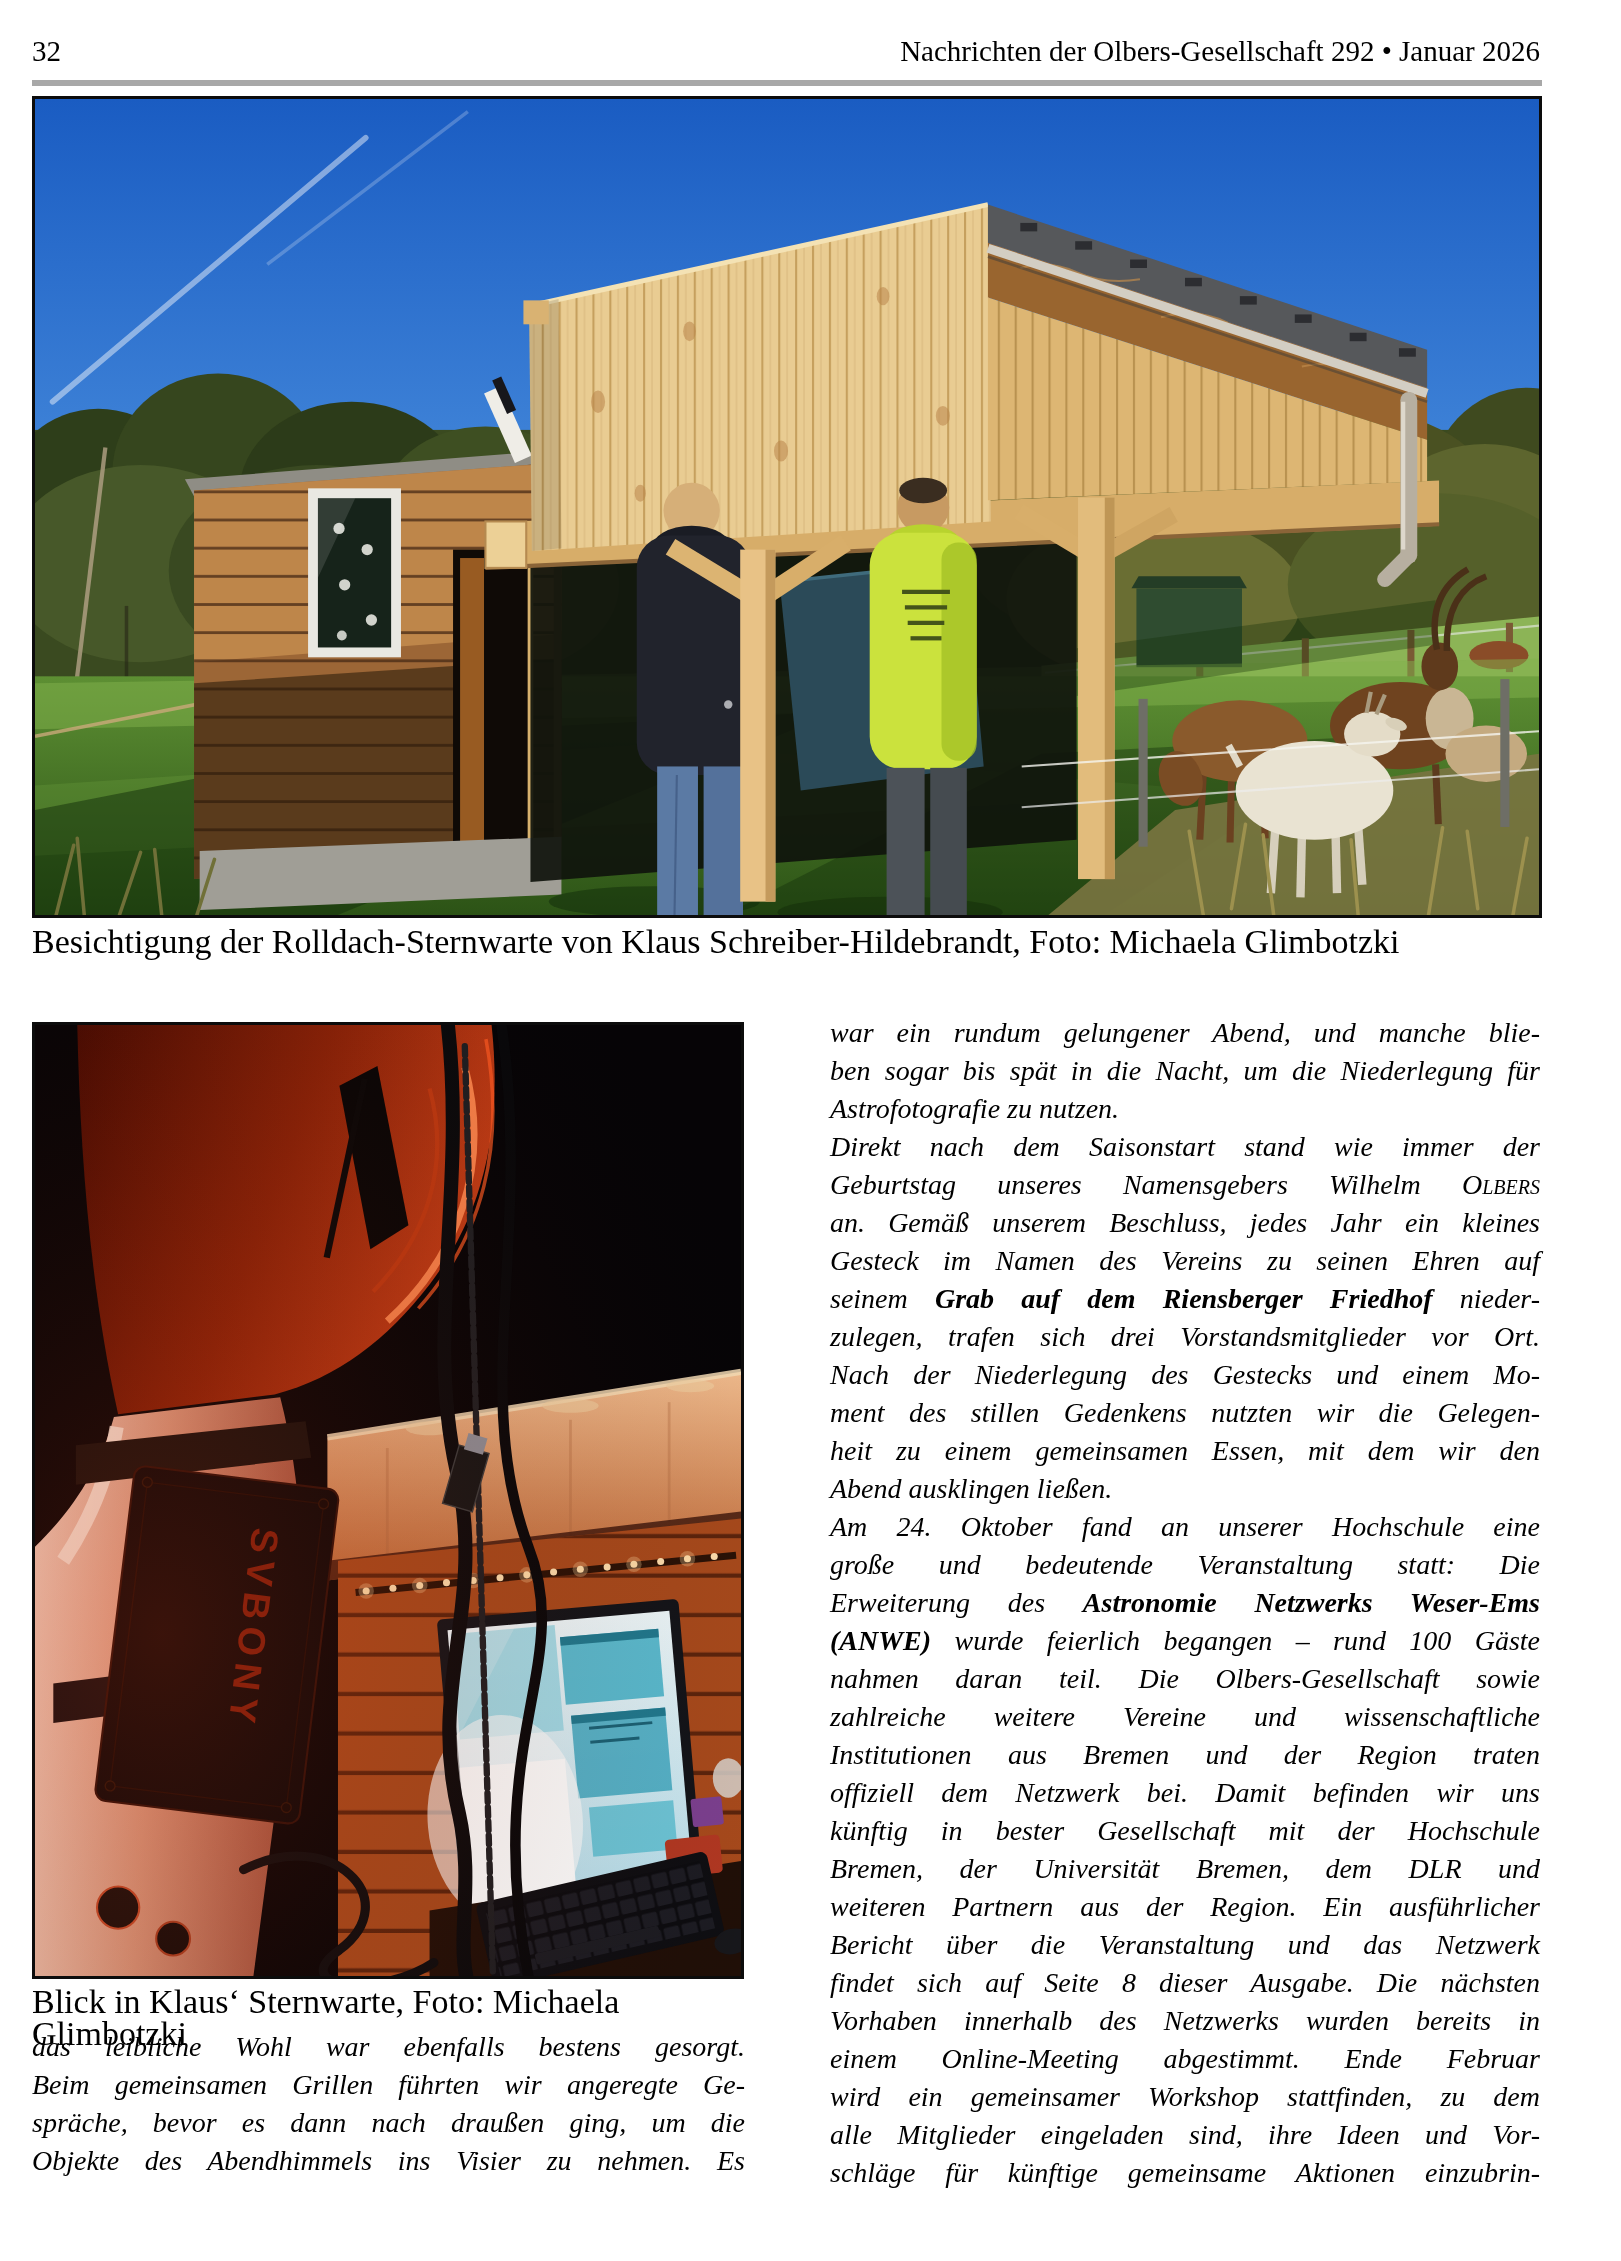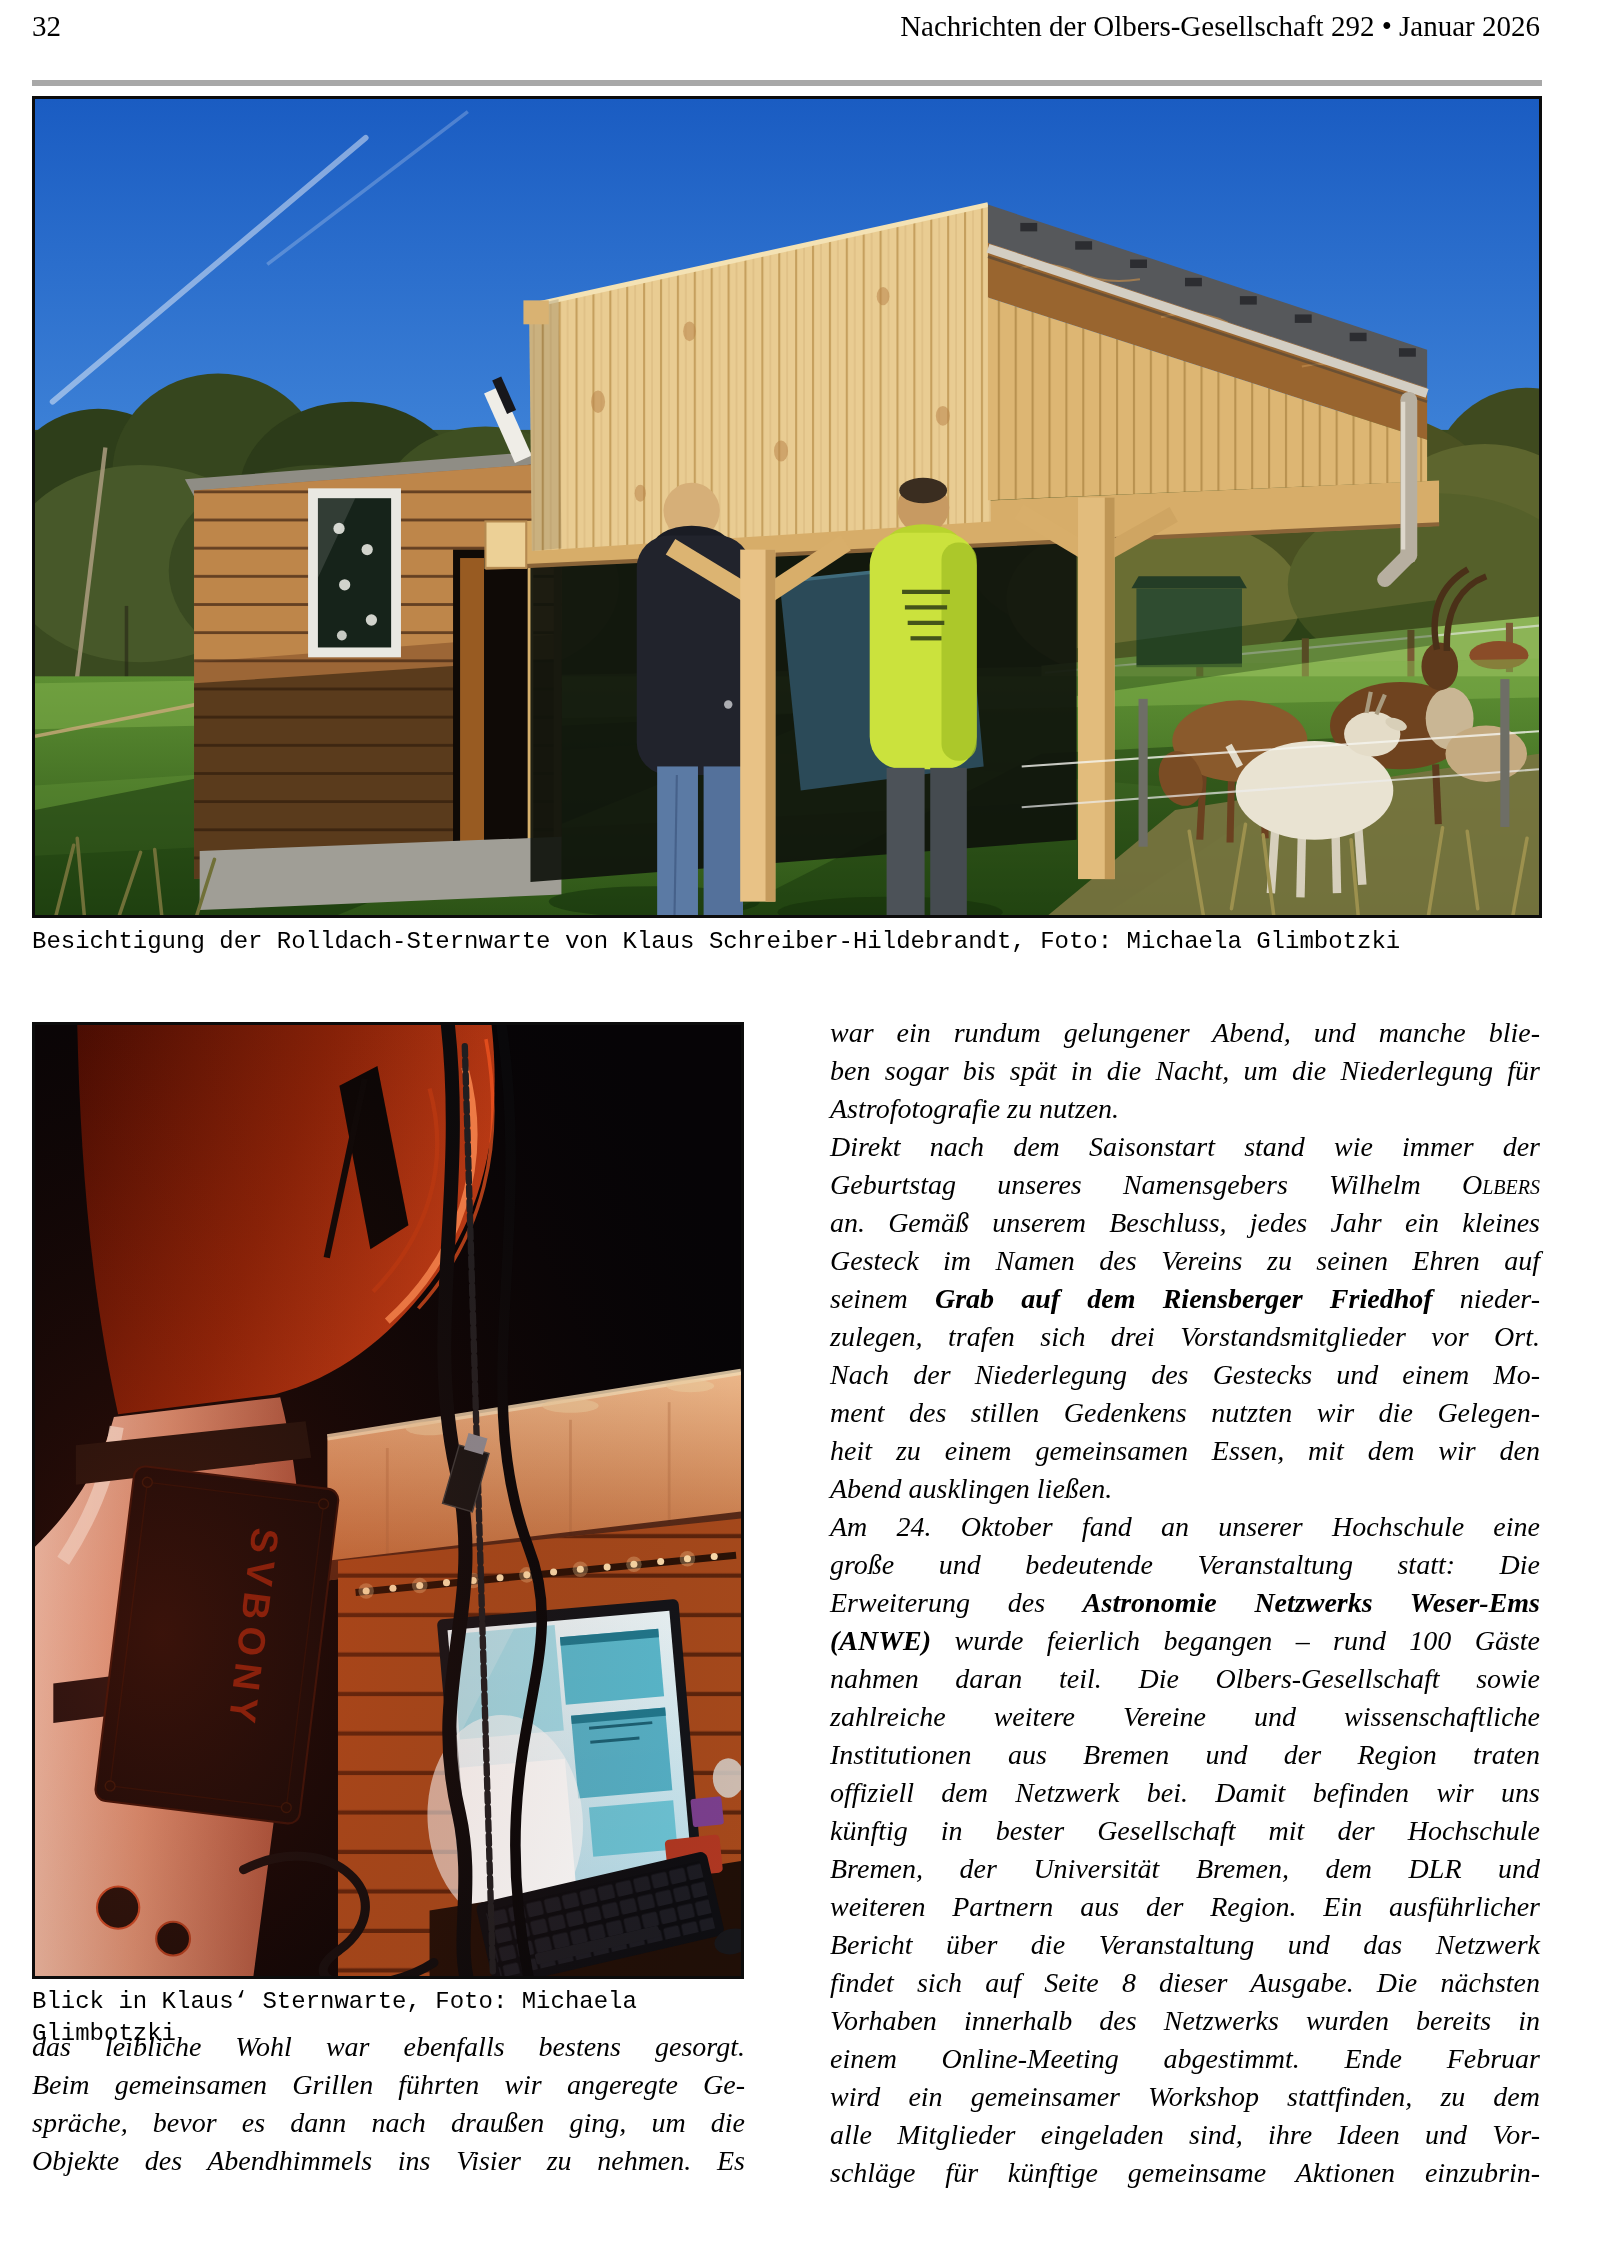--- a/index.html
+++ b/index.html
@@ -1,27 +1,27 @@
 <!DOCTYPE html>
 <html style="font-size:11.3px"><head>
 <meta charset="utf-8">
 <style>
   html,body{margin:0;padding:0;background:#ffffff;}
   body{width:1621px;height:2261px;position:relative;font-family:"Liberation Serif","DejaVu Serif",serif;color:#000;}
   .page{position:absolute;inset:0;background:#fff;overflow:hidden;}
-  .hdr{position:absolute;top:9px;font-size:29px;line-height:34px;}
+  .hdr{position:absolute;top:34px;font-size:29px;line-height:34px;}
   .hdr-left{left:32px;}
   .hdr-right{right:81px;text-align:left;}
   .rule{position:absolute;left:32px;top:80px;width:1510px;height:5.6px;background:#a8a8a8;}
   figure{margin:0;padding:0;}
   .photo{position:absolute;border:3.5px solid #0c0c0c;box-sizing:border-box;background:#000;}
   #photo-top{left:32px;top:96px;width:1510px;height:822px;}
   #photo-left{left:32px;top:1022px;width:712px;height:957px;}
   .photo svg{display:block;width:100%;height:100%;}
-  .caption{position:absolute;font-size:24px;line-height:32px;font-family:Liberation Mono, monospace;}
+  .caption{position:absolute;font-size:34px;line-height:32px;}
   #caption-top{left:32px;top:926px;width:1509px;}
   #caption-left{left:32px;top:1986px;width:710px;}
   .body-text{position:absolute;font-size:28px;font-style:italic;}
   #col-left-text{left:32px;top:2028px;width:713px;}
   #col-right-text{left:830px;top:1014px;width:710px;}
   .line{height:38px;line-height:38px;text-align:left;white-space:normal;}
   .line.just{text-align:justify;text-align-last:justify;}
   .line b{font-weight:bold;}
   .sc{font-variant:small-caps;}
 </style>

